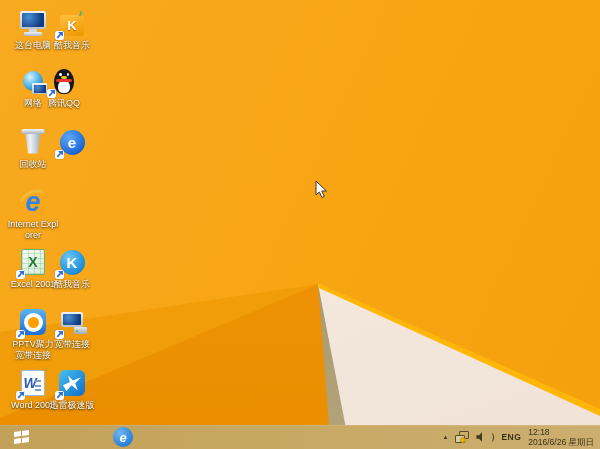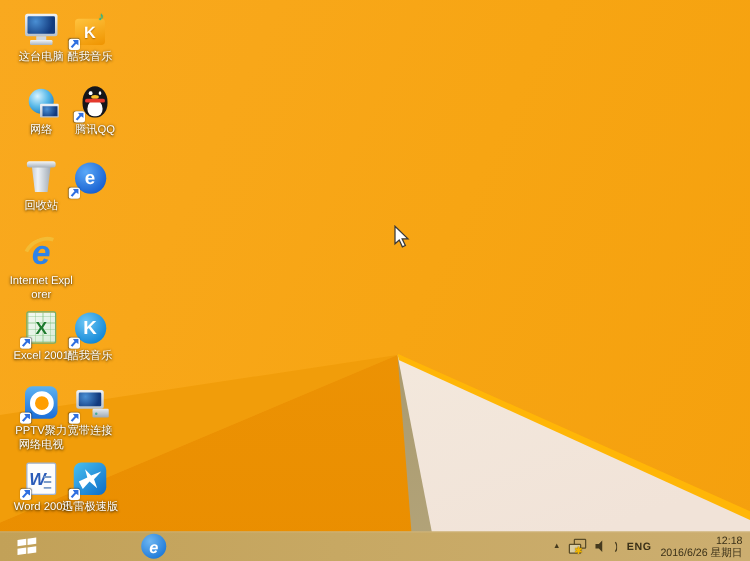--- a/index.html
+++ b/index.html
@@ -128,21 +128,21 @@
   #tray{position:absolute;right:4px;top:0;height:24px;display:flex;align-items:center;gap:7px;color:#3b3118;}
   .chev{font-size:6px;line-height:6px;color:#453a1e;}
   .netico{position:relative;width:14px;height:12px;}
   .net-s1{position:absolute;top:0;right:0;width:8px;height:6px;border:1.5px solid #5a4c28;border-radius:1px;}
   .net-s2{position:absolute;bottom:0;left:0;width:8px;height:6px;border:1.5px solid #5a4c28;background:#d9cda4;border-radius:1px;}
   .warn{position:absolute;left:4px;bottom:-2px;color:#f2b600;font-size:8px;line-height:8px;font-weight:bold;text-shadow:0 0 1px #6b5200;}
   .spk{display:flex;align-items:center;gap:1px;}
   .spk-body{width:9px;height:10px;background:#453a1e;clip-path:polygon(0 32%,30% 32%,62% 2%,62% 98%,30% 68%,0 68%);}
   .spk-wave{width:6px;height:9px;border:1.5px solid transparent;border-right-color:#453a1e;border-radius:50%;}
   .lang{font-size:8.5px;font-weight:bold;letter-spacing:.5px;}
-  .clock{text-align:right;font-size:8.5px;line-height:10px;padding-right:2px;}
+  .clock{text-align:left;font-size:8.5px;line-height:10px;padding-right:2px;}
 </style>
 </head>
 <body>
 
 <div id="screen">
 
   <div class="wp wp-base"></div>
   <div class="wp wp-facet-mid"></div>
   <div class="wp wp-facet-dark"></div>
   <div class="wp wp-olive"></div>
@@ -200,21 +200,21 @@
     <div class="lbl">Excel 2001</div>
   </div>
 
   <div class="dicon" style="left:7px;top:307px">
     <div class="art">
       <div class="pptv">
           <div class="pring"></div>
         </div>
       <span class="sc"></span>
     </div>
-    <div class="lbl">PPTV聚力 网络电视</div>
+    <div class="lbl">PPTV聚力 宽带连接</div>
   </div>
 
   <div class="dicon" style="left:7px;top:368px">
     <div class="art">
       <div class="sheet doc">
           <span class="g">W</span>
           <div class="doc-lines"></div>
         </div>
       <span class="sc"></span>
     </div>
@@ -225,21 +225,21 @@
     <div class="art">
       <div class="kuwo">
           <span class="note">♪</span>
           <span class="g">K</span>
         </div>
       <span class="sc"></span>
     </div>
     <div class="lbl">酷我音乐</div>
   </div>
 
-  <div class="dicon" style="left:50px;top:66px">
+  <div class="dicon" style="left:38px;top:66px">
     <div class="art">
       <div class="qq">
         <div class="qq-body"></div>
         <span class="qq-eye" style="left:5px"></span>
           <span class="qq-eye" style="right:5px"></span>
         <div class="qq-beak"></div>
           <div class="qq-belly"></div>
           <div class="qq-scarf"></div>
       </div>
       <span class="sc"></span>

